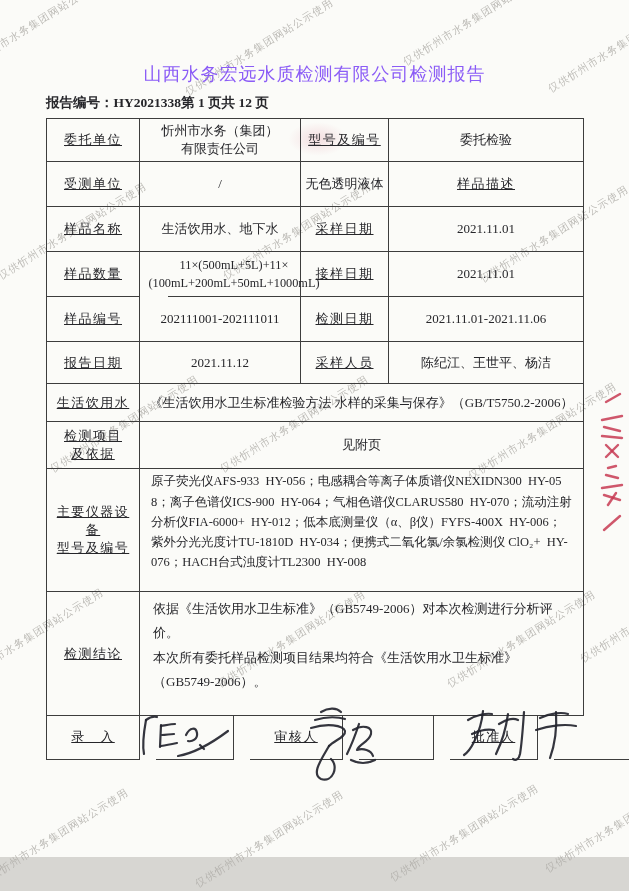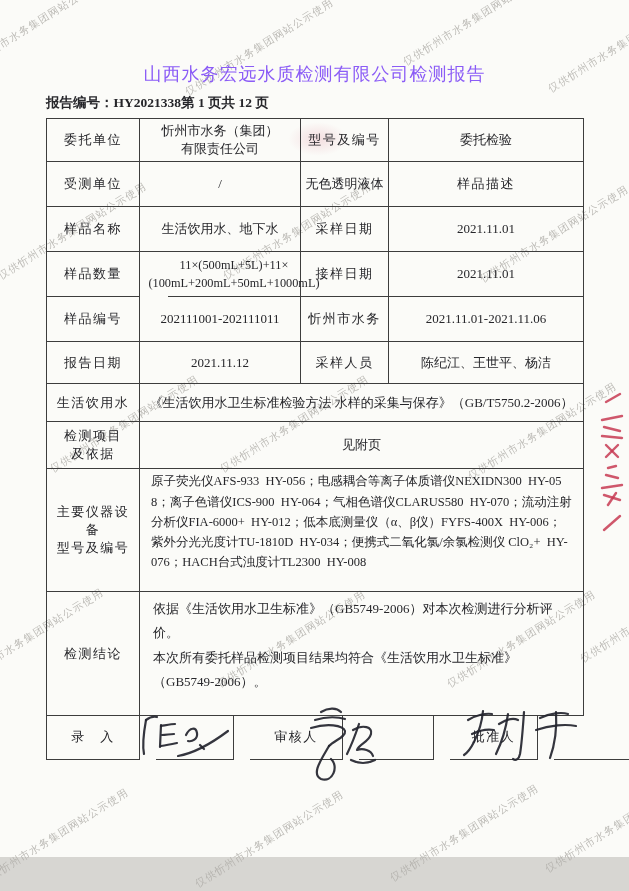--- a/index.html
+++ b/index.html
@@ -36,21 +36,21 @@
     grid-template-columns:93px 78px 93px 75px 88px 110px;
     grid-template-rows:45px;
     border-left:1px solid var(--bd,#3d3d3d);
     gap:16px;
   }
   .cell{
     border-right:1px solid var(--bd,#3d3d3d); border-bottom:1px solid var(--bd,#3d3d3d);
     display:flex; align-items:center; justify-content:center; text-align:center;
     font-size:13px; padding:2px 4px; box-sizing:border-box; overflow:visible;
   }
-  .lbl{letter-spacing:1.5px; font-weight:500;}
+  .lbl{letter-spacing:1.5px; font-weight:500;text-decoration:underline;}
   .pre{white-space:pre-line;}
   .wide{grid-column:2/5;}
   .small{font-size:12.3px; line-height:1.5;margin-left:28px;}
   .instruments{
     justify-content:flex-start; text-align:left; align-items:center;
     padding:8px 10px 24px 11px; font-size:12.5px; line-height:1.62;
     white-space:pre-wrap; word-break:break-all;
   }
   .conclusion{
     justify-content:flex-start; text-align:left; align-items:center;
@@ -116,21 +116,21 @@
     <div class="cell">2021.11.01</div>
 
     <div class="cell lbl">样品数量</div>
     <div class="cell pre small">11×(500mL+5L)+11×
 (100mL+200mL+50mL+1000mL)</div>
     <div class="cell lbl">接样日期</div>
     <div class="cell">2021.11.01</div>
 
     <div class="cell lbl">样品编号</div>
     <div class="cell">202111001-202111011</div>
-    <div class="cell lbl">忻州市水务</div>
+    <div class="cell lbl">检测日期</div>
     <div class="cell">2021.11.01-2021.11.06</div>
 
     <div class="cell lbl">报告日期</div>
     <div class="cell">2021.11.12</div>
     <div class="cell lbl">采样人员</div>
     <div class="cell">陈纪江、王世平、杨洁</div>
 
     <div class="cell lbl">生活饮用水</div>
     <div class="cell wide">《生活饮用水卫生标准检验方法 水样的采集与保存》（GB/T5750.2-2006）</div>
 

